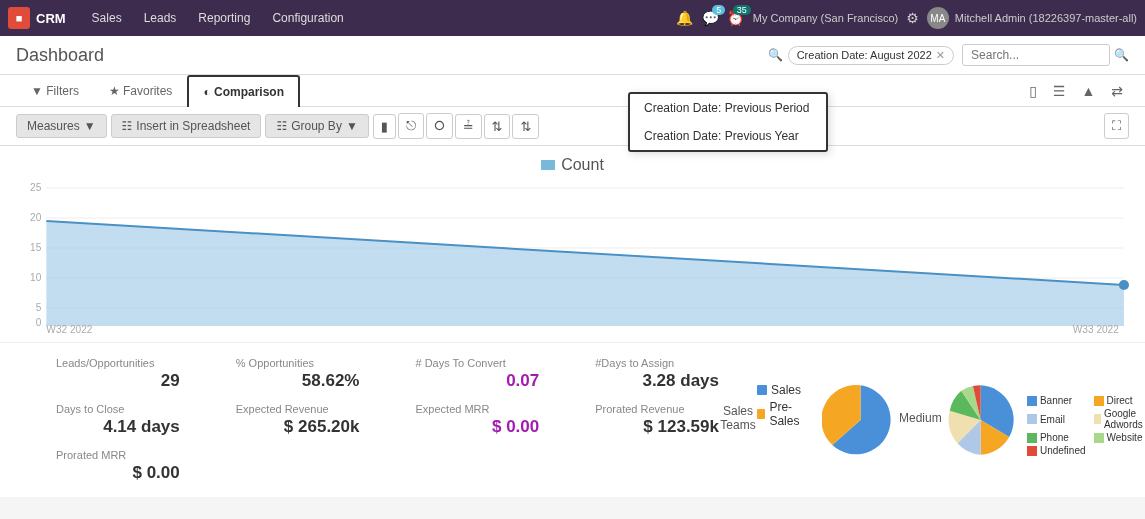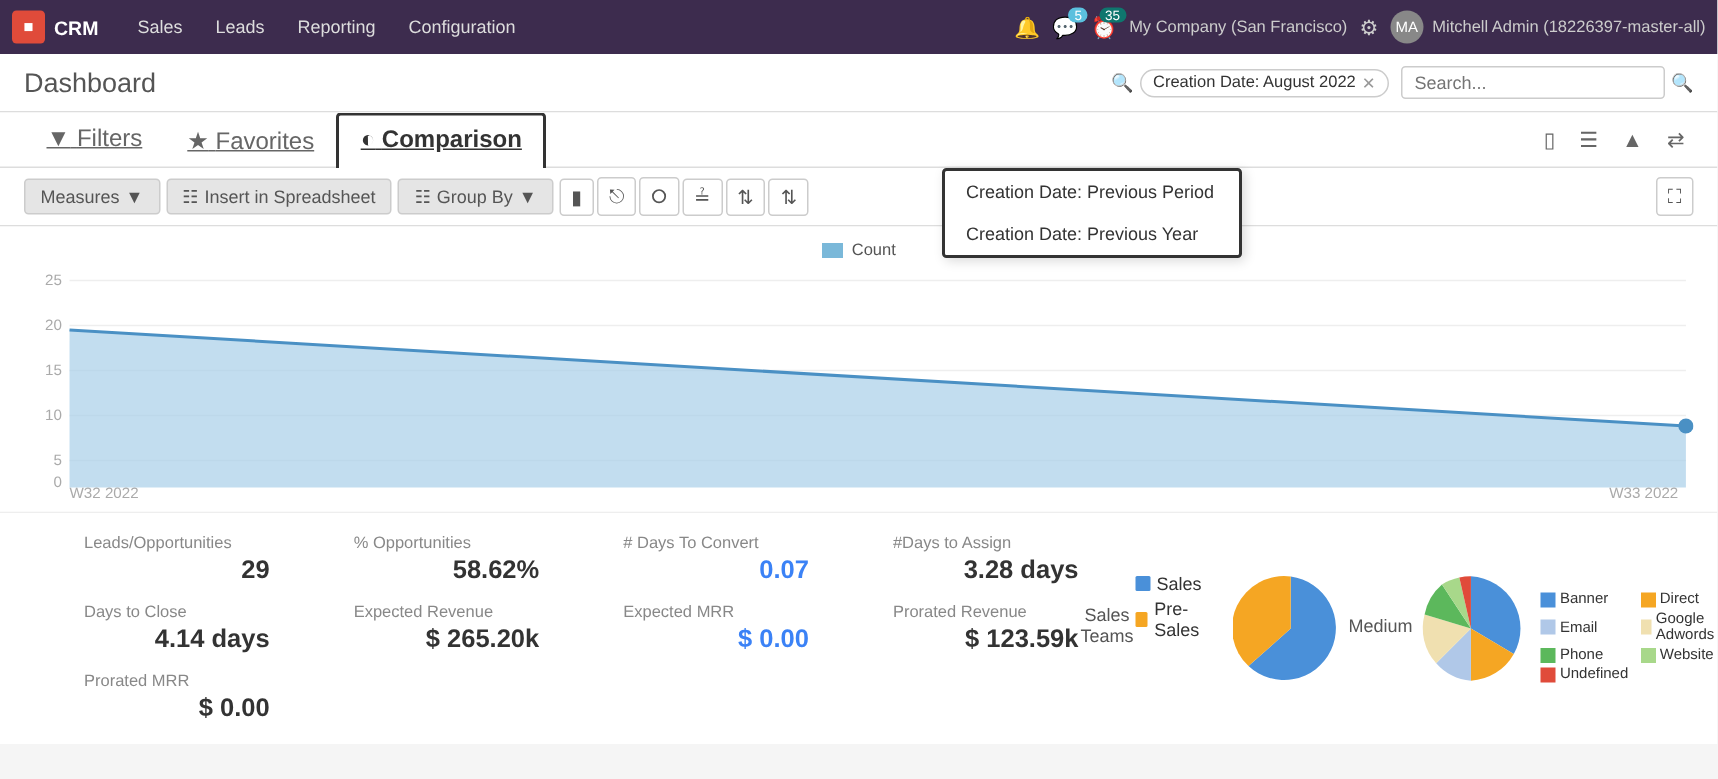--- a/index.html
+++ b/index.html
@@ -118,37 +118,36 @@
       align-items: center;
       justify-content: space-between;
     }
     .search-tabs { display: flex; }
     .search-tab {
       padding: 8px 14px;
       border: 1px solid transparent;
       border-bottom: none;
       margin-bottom: -1px;
       cursor: pointer;
-      font-size: 16px;
+      font-size: 12px;
       color: #666;
-      text-decoration: underline;
     }
     .search-tab.active {
       border: 2px solid #333;
       border-bottom: none;
       background: #fff;
       color: #333;
       font-weight: bold;
       border-radius: 3px 3px 0 0;
     }
 
     
     .comparison-dropdown {
       position: absolute;
-      top: 112px;
+      top: 92px;
       left: 628px;
       background: #fff;
       border: 2px solid #333;
       border-radius: 3px;
       z-index: 100;
       min-width: 200px;
       box-shadow: 2px 2px 8px rgba(0,0,0,0.15);
     }
     .comparison-dropdown-item {
       padding: 7px 14px;
@@ -220,42 +219,42 @@
       display: flex;
       align-items: center;
       justify-content: center;
       gap: 6px;
       margin-bottom: 4px;
     }
     .legend-dot {
       width: 14px; height: 10px;
       display: inline-block;
     }
-    .legend-label { font-size: 11px; color: #555; }
+    .legend-label { font-size: 16px; color: #555; }
 
     .chart-svg-wrap { width: 100%; height: 160px; position: relative; }
 
     
     .stats-area {
       background: #fff;
       padding: 10px 16px;
       display: flex;
       gap: 0;
       border-top: 1px solid #eee;
     }
     .stats-left {
       flex: 1;
       display: grid;
       grid-template-columns: repeat(4, 1fr);
       gap: 4px 16px;
     }
     .stat-item { padding: 4px 0; margin-left: 40px; }
     .stat-label { font-size: 11px; color: #888; margin-bottom: 2px; }
     .stat-value { font-size: 17px; font-weight: 700; color: #333; text-align: right; }
-    .stat-value.orange { color: #3b82f6; }
+    .stat-value.orange { color: #a21caf; }
     .chart-section { display: flex; align-items: center; }
     .chart-section-title { font-size: 12px; color: #555; margin-bottom: 4px; text-align: center; }
     .pie-legend-row { display: flex; align-items: center; gap: 4px; }
     .pie-legend-color {
       width: 10px; height: 10px;
       display: inline-block;
       border-radius: 1px;
     }
 
     .pie-section {
@@ -310,21 +309,21 @@
 
 <div class="dash-header">
   <h1 class="dash-title">Dashboard</h1>
   <div class="search-area">
     <div style="display:flex;align-items:center;gap:4px;">
       <span style="color:#777;font-size:12px;">🔍</span>
       <div class="filter-tag">
         <span>Creation Date: August 2022</span>
         <span class="close">✕</span>
       </div>
-      <input type="text" style="border: 1px solid rgb(204, 204, 204); border-radius: 3px; padding: 3px 8px; font-size: 12px; width: 176px; outline: none;" placeholder="Search...">
+      <input type="text" style="border: 1px solid rgb(204, 204, 204); border-radius: 3px; padding: 3px 8px; font-size: 12px; width: 148px; outline: none;" placeholder="Search...">
     </div>
     <span class="search-icon-btn" style="margin-left:4px;">🔍</span>
   </div>
 </div>
 
 <div class="search-dropdown-row">
   <div class="search-tabs">
     <div class="search-tab">
       <span>▼</span>
       <span>Filters</span>

